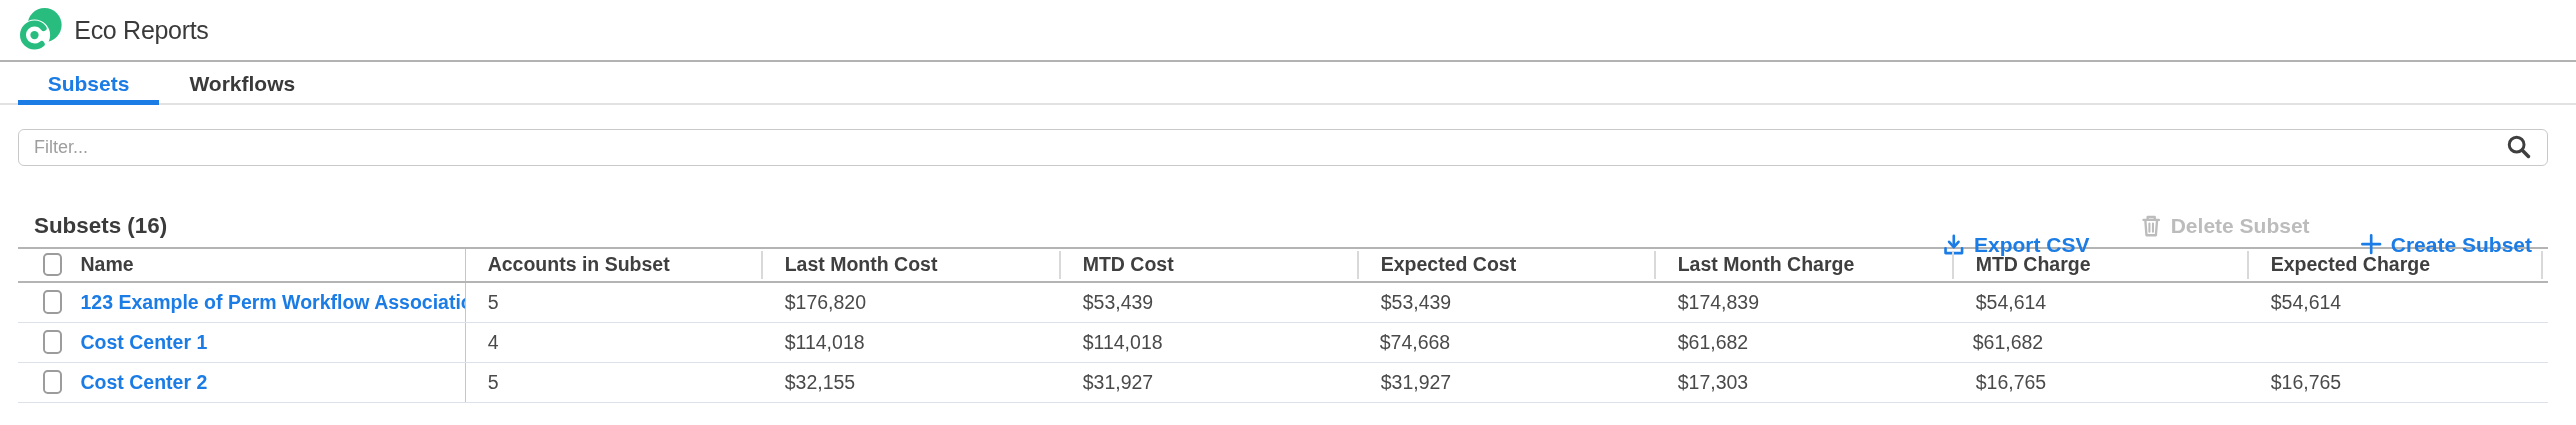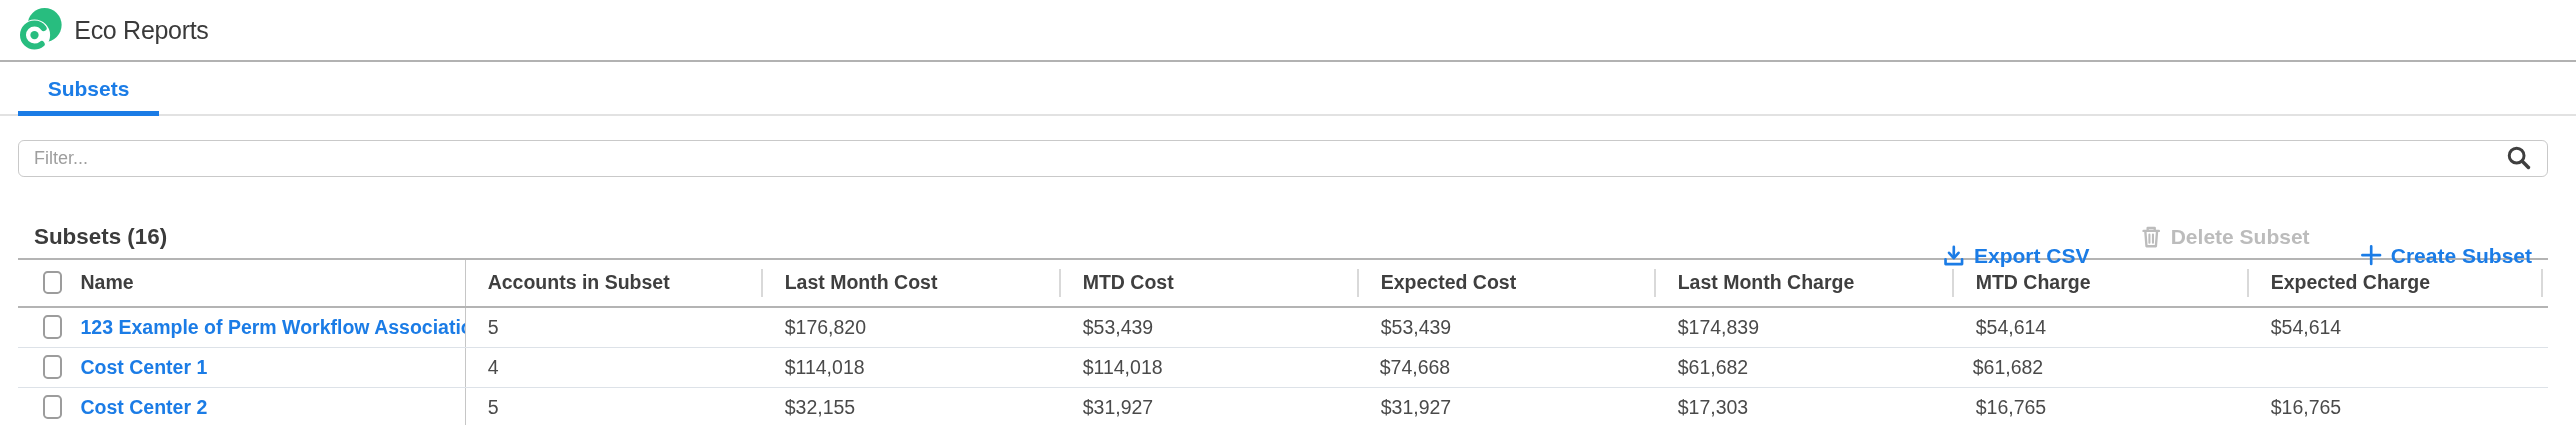--- a/index.html
+++ b/index.html
@@ -6,21 +6,21 @@
   html, body { width: 2576px; height: 425px; overflow: hidden; background: #ffffff;
     font-family: "Liberation Sans", sans-serif; }
 
   
   .app-header { height: 62px; border-bottom: 2.4px solid #b2b2b2;
     display: flex; align-items: center; padding-left: 16.5px; }
   .logo { width: 46px; height: 47px; margin-right: 11.8px; flex: 0 0 auto; }
   .app-title { font-size: 25px; font-weight: 400; color: #3a3a3a; letter-spacing: -0.3px; }
 
   
-  .tab-bar { height: 54px; position: relative; display: flex; padding-left: 17.7px; }
+  .tab-bar { height: 43px; position: relative; display: flex; padding-left: 17.7px; }
   .tab-bar::after { content: ""; position: absolute; left: 0; right: 0; bottom: 0;
     height: 2.4px; background: #e2e2e2; z-index: 1; }
   .tab { position: relative; padding: 0 30px; display: flex; align-items: center;
     font-size: 21px; font-weight: 700; color: #3a3a3a; cursor: pointer; }
   .tab.active { color: #1b7ce6; }
   .tab.active::after { content: ""; position: absolute; left: 0; right: 0; bottom: 0;
     height: 5.3px; background: #1b7ce6; z-index: 2; }
 
   
   .filter-bar { margin: 23.6px 28px 0 17.7px; height: 37px; border: 1.8px solid #c9c9c9;
@@ -37,21 +37,21 @@
   .toolbar-actions { display: flex; align-items: center; gap: 50px; }
   .tool-btn { display: flex; align-items: center; gap: 8.8px; font-size: 21px;
     font-weight: 700; border: none; background: none; cursor: pointer;
     font-family: "Liberation Sans", sans-serif; }
   .tool-btn.blue { color: #1b7ce6; margin-top: 38px; }
   .tool-btn.disabled { color: #bcbcbc; cursor: default; }
   .tool-btn svg { flex: 0 0 auto; }
 
   
   .tbl { margin-left: 17.7px; width: 2530px; }
-  .tbl-header { display: flex; align-items: center; height: 50px;
+  .tbl-header { display: flex; align-items: center; height: 36px;
     border-top: 2.9px solid #b4b4b4; border-bottom: 2.9px solid #b4b4b4; }
   .tbl-row { display: flex; align-items: center; height: 40px; border-bottom: 1.8px solid #dde2e8; }
 
   .c { padding-left: 22px; font-size: 19.5px; color: #4a4a4a; white-space: nowrap; overflow: hidden; }
   .hc { font-weight: 700; color: #3f3f3f; position: relative; height: 100%;
     display: flex; align-items: center; }
   .hc::after { content: ""; position: absolute; right: 0; top: 50%; transform: translateY(-50%);
     width: 1.8px; height: 28px; background: #d9d9d9; }
   .c-name { width: 448px; padding-left: 0; border-right: 1.8px solid #c6c6c6;
     display: flex; align-items: center; height: 100%; }
@@ -79,20 +79,21 @@
     <circle cx="60" cy="38" r="37" fill="#28bd7f"></circle>
     <circle cx="38" cy="60" r="34" fill="#ffffff"></circle>
     <circle cx="38" cy="60" r="25" fill="none" stroke="#28bd7f" stroke-width="13" stroke-dasharray="118 40" stroke-dashoffset="-22" stroke-linecap="round"></circle>
     <circle cx="38" cy="60" r="9" fill="#28bd7f"></circle>
   </svg>
   <div class="app-title">Eco Reports</div>
 </div>
 
 <div class="tab-bar">
   <div class="tab active">Subsets</div>
+  <div class="tab">Workflows</div>
 </div>
 
 <div class="filter-bar">
   <input class="filter-input" type="text" value="" placeholder="Filter..." style="">
   <svg class="search-icon" viewBox="0 0 44 44">
     <circle cx="18" cy="18" r="12.5" fill="none" stroke="#3f3f3f" stroke-width="5"></circle>
     <line x1="27.5" y1="27.5" x2="38" y2="38" stroke="#3f3f3f" stroke-width="6" stroke-linecap="round"></line>
   </svg>
 </div>
 

